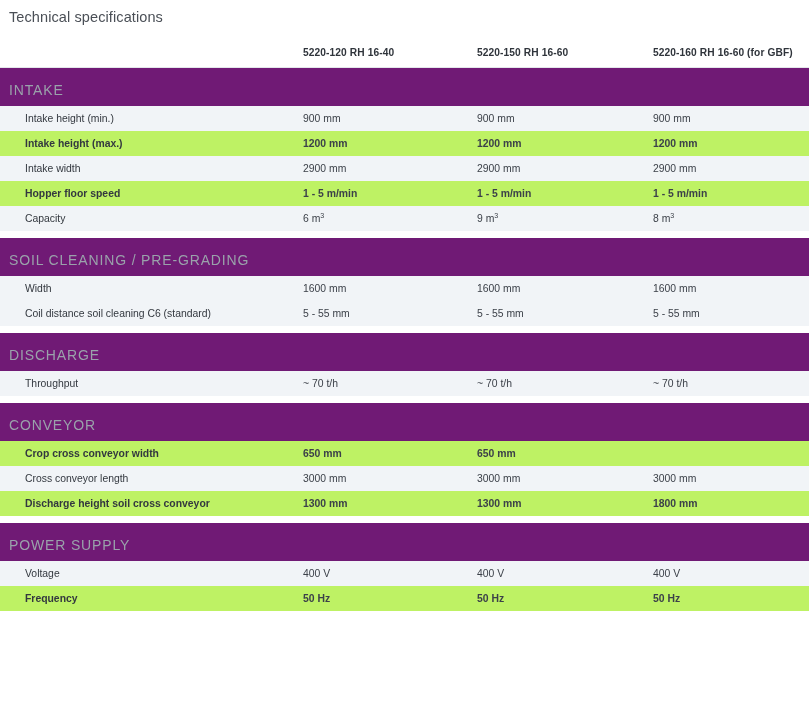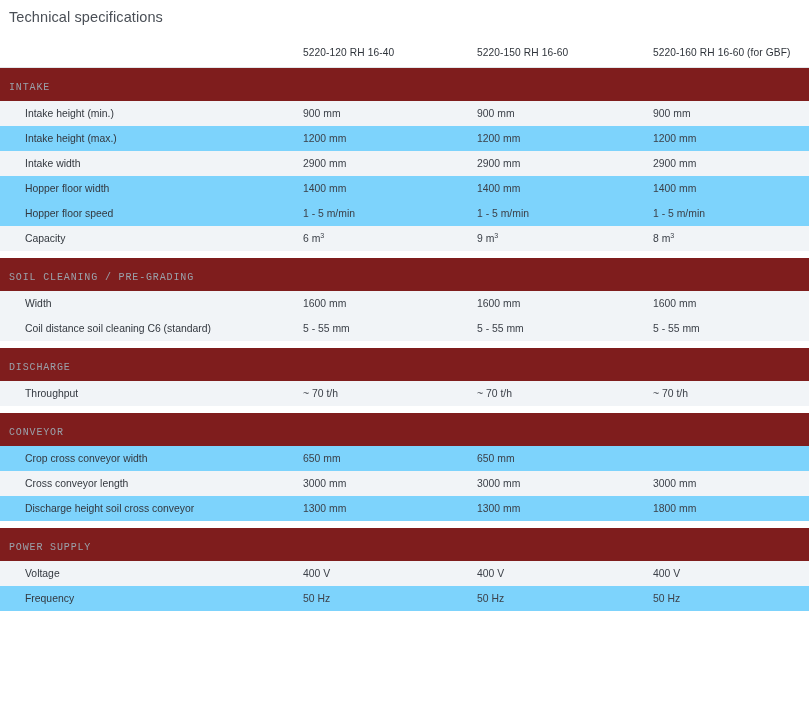--- a/index.html
+++ b/index.html
@@ -33,59 +33,59 @@
     table-layout: fixed;
     margin-top: 11px;
   }
   col.c-label  { width: 303px; }
   col.c-v1     { width: 174px; }
   col.c-v2     { width: 176px; }
   col.c-v3     { width: 156px; }
 
   th.head-cell {
     font-size: 10.2px;
-    font-weight: normal;
+    font-weight: bold;
     color: #2f343b;
     text-align: left;
     padding: 0 0 9px 0;
     letter-spacing: 0.1px;
     vertical-align: bottom;
     border-bottom: 1px solid #e3e7ea;
     height: 22px;
   }
   th.head-label {
     border-bottom: 1px solid #e3e7ea;
   }
 
   tr.section-row td {
-    background: #7f1d1d;
-    font-size: 10px;
+    background: #701a75;
+    font-size: 14px;
     color: #9aa2ab;
     letter-spacing: 0.85px;
     padding: 14px 0 8px 9px;
     font-weight: 400;
-    font-family: Liberation Mono, monospace;
   }
 
   tr.data-row td {
     font-size: 10.4px;
     height: 25px;
     padding: 0;
     vertical-align: middle;
     color: #3c4149;
   }
   tr.data-row td.label {
     padding-left: 25px;
     color: #33383f;
   }
   tr.data-row.stripe td {
     background: #f1f4f7;
   }
   tr.data-row.plain td {
-    background: #7dd3fc;
+    background: #bef264;
+    font-weight: bold;
   }
   .spacer-row td {
     height: 7px;
     background: #ffffff;
     padding: 0;
   }
   sup {
     font-size: 0.68em;
     vertical-align: super;
     line-height: 0;
@@ -129,26 +129,20 @@
           <td>1200 mm</td>
           <td>1200 mm</td>
         </tr>
         <tr class="data-row stripe">
           <td class="label">Intake width</td>
           <td>2900 mm</td>
           <td>2900 mm</td>
           <td>2900 mm</td>
         </tr>
         <tr class="data-row plain">
-          <td class="label">Hopper floor width</td>
-          <td>1400 mm</td>
-          <td>1400 mm</td>
-          <td>1400 mm</td>
-        </tr>
-        <tr class="data-row plain">
           <td class="label">Hopper floor speed</td>
           <td>1 - 5 m/min</td>
           <td>1 - 5 m/min</td>
           <td>1 - 5 m/min</td>
         </tr>
         <tr class="data-row stripe">
           <td class="label">Capacity</td>
           <td>6 m<sup>3</sup></td>
           <td>9 m<sup>3</sup></td>
           <td>8 m<sup>3</sup></td>

